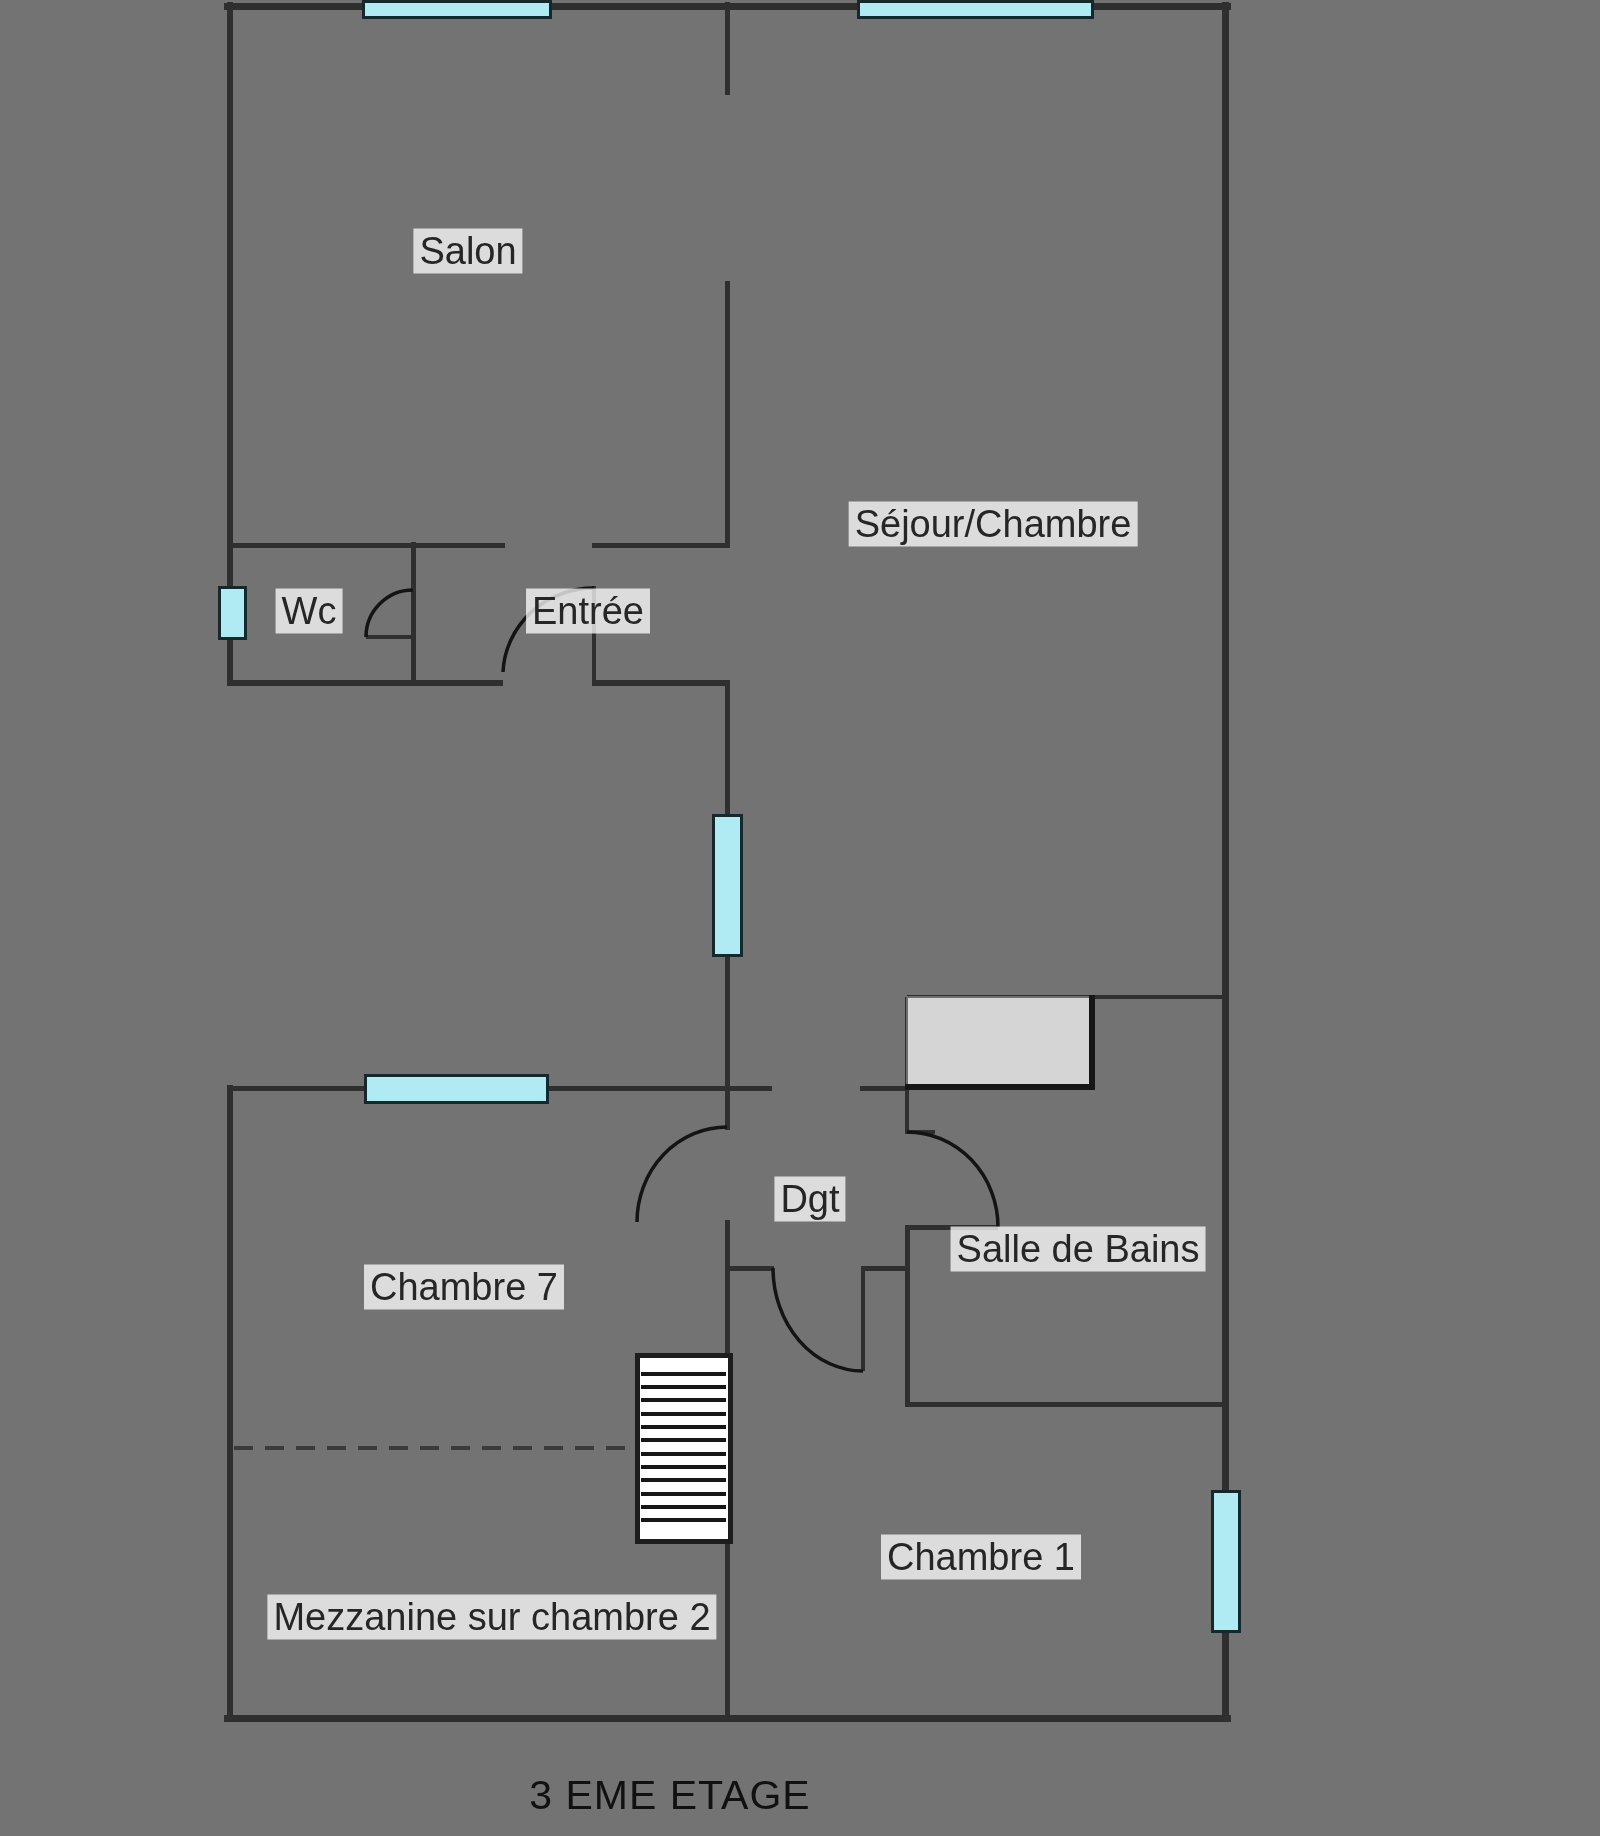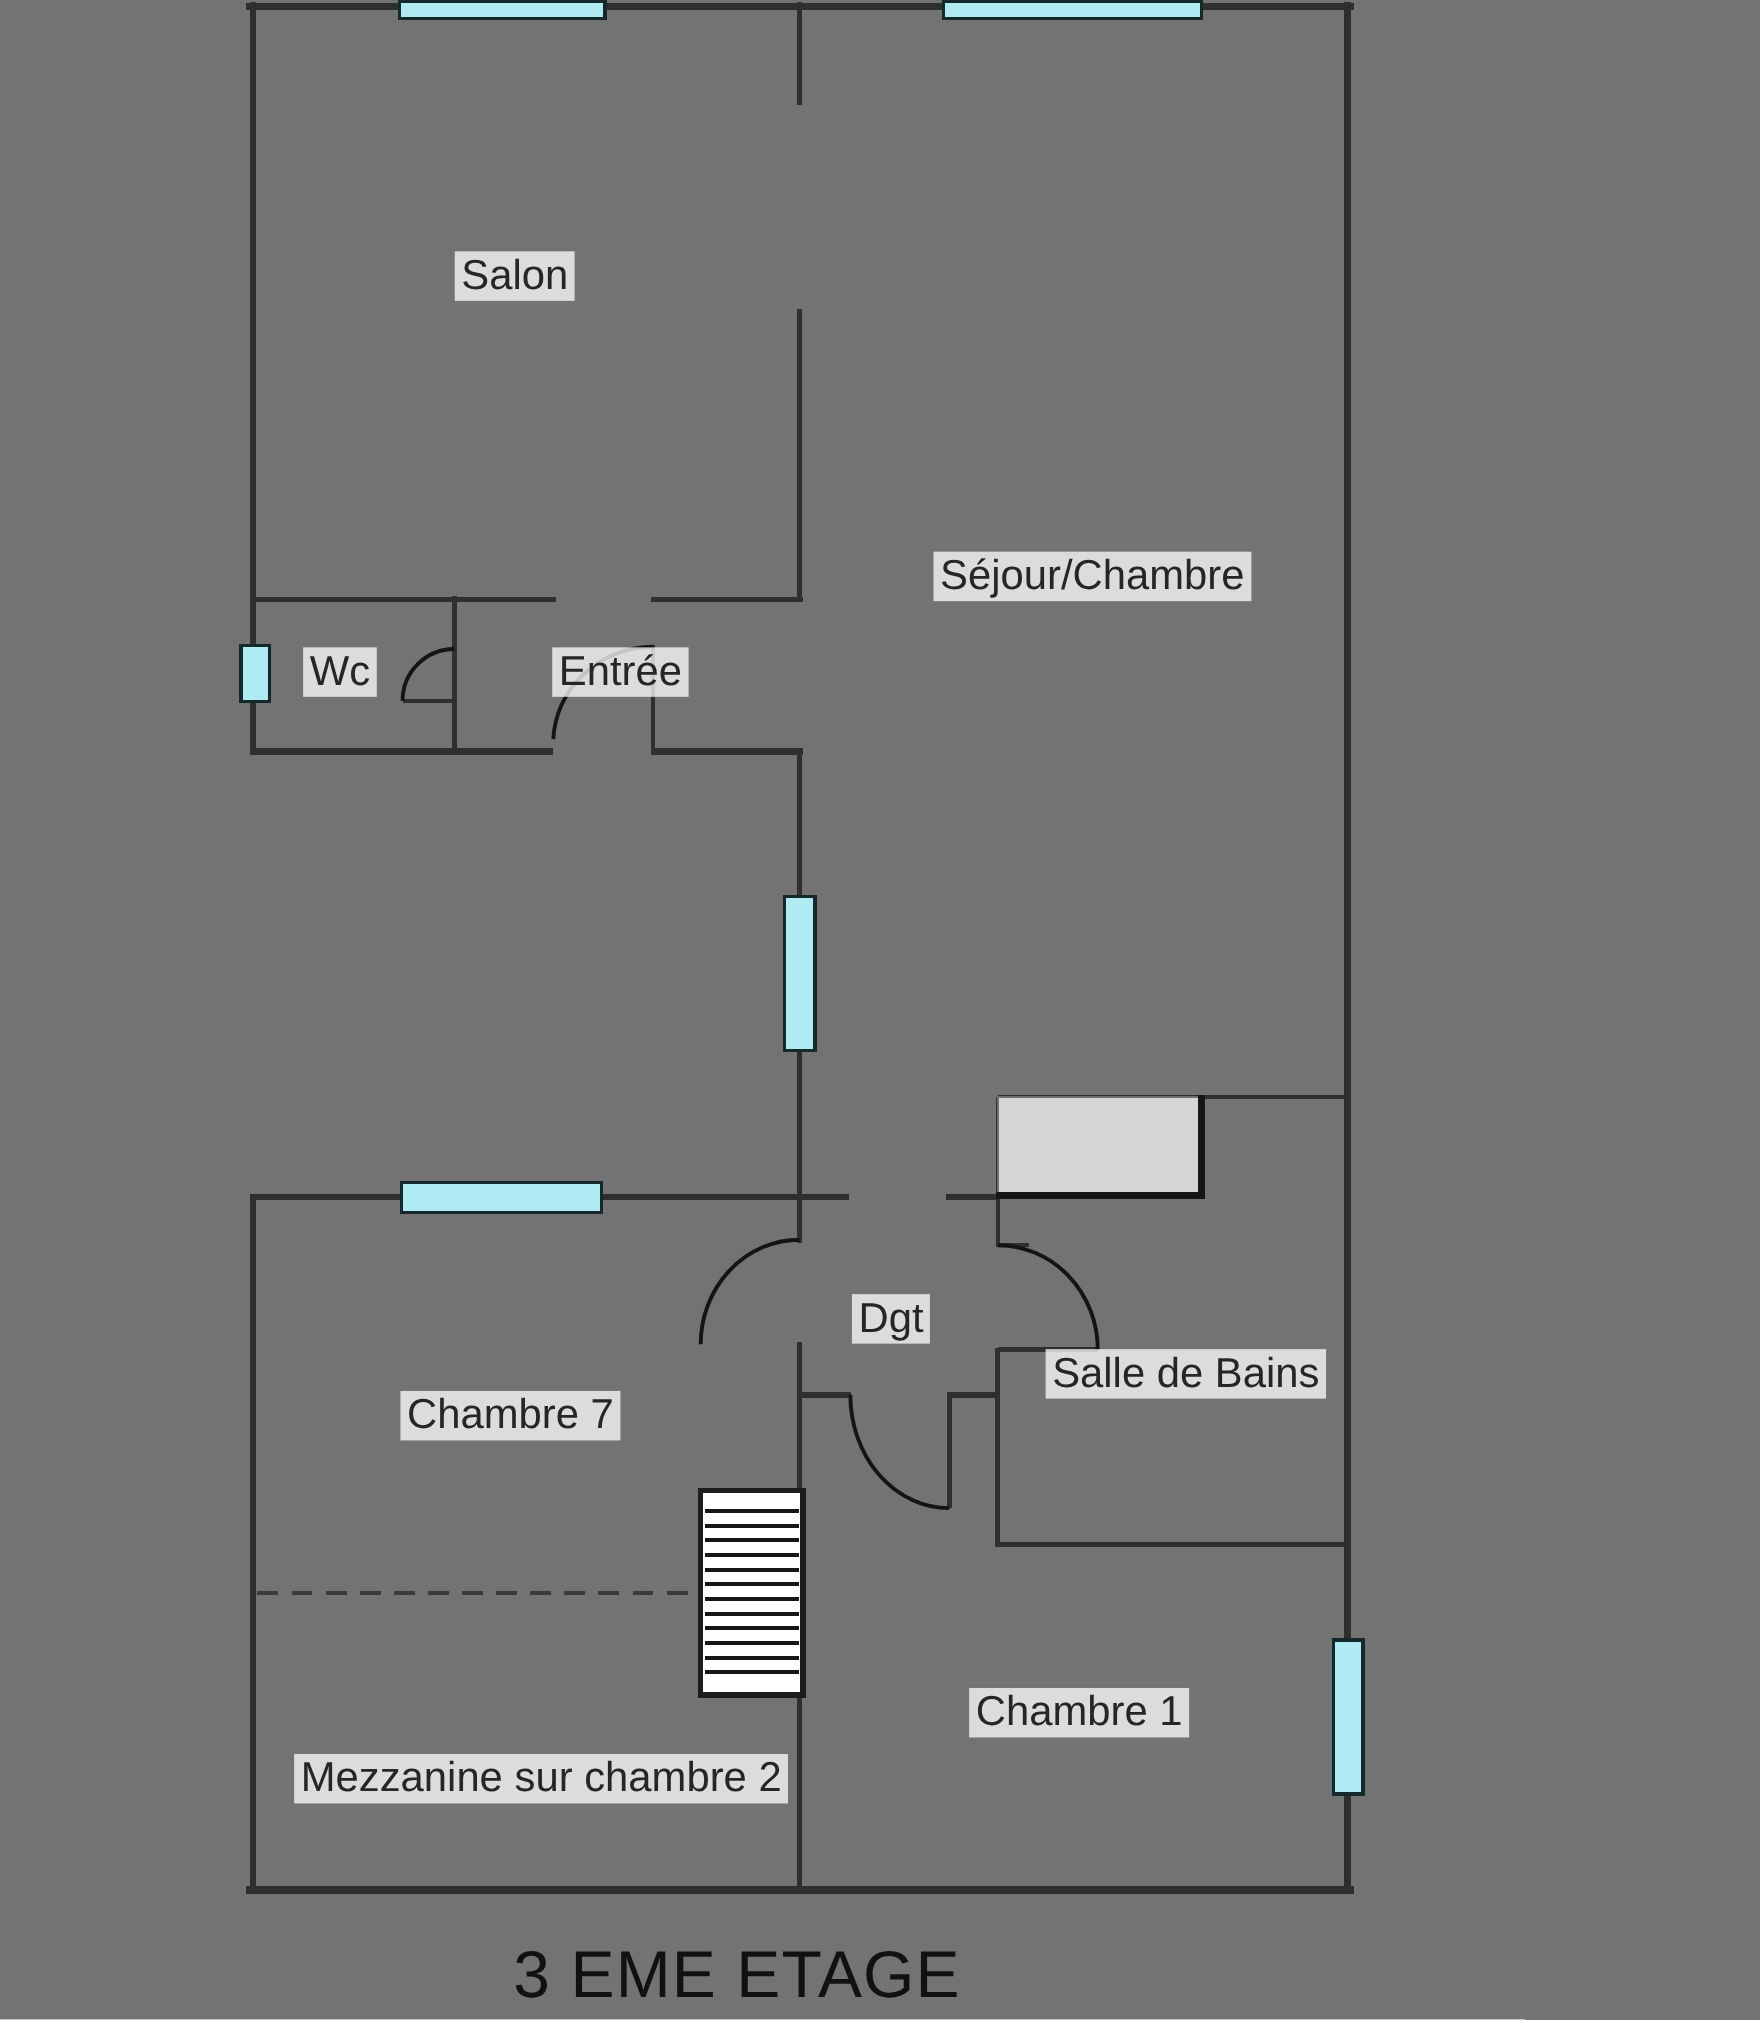--- a/index.html
+++ b/index.html
@@ -13,21 +13,21 @@
   .w4{stroke-width:4;}
   .w3{stroke-width:3.5;}
   .window{fill:var(--window_fill,#b0eaf2);stroke:var(--window_border,#15282c);stroke-width:3;shape-rendering:crispEdges;}
   .fixture{fill:var(--fixture_fill,#d5d5d5);stroke:#6e6e6e;stroke-width:2;shape-rendering:crispEdges;}
   .boldedge{stroke:#161616;stroke-width:6;shape-rendering:crispEdges;}
   .arc{fill:none;stroke:#141414;stroke-width:3.5;}
   .stairbox{fill:#ffffff;stroke:#1d1d1d;stroke-width:5;shape-rendering:crispEdges;}
   .tread{stroke:#161616;stroke-width:3.5;shape-rendering:crispEdges;}
   .dash{stroke:var(--dash,#3b3b3b);stroke-width:4;stroke-dasharray:19 12;shape-rendering:crispEdges;}
   .room-label{position:absolute;transform:translate(-50%,-50%);font-size:38px;color:var(--text,#262626);background:rgba(255,255,255,0.75);padding:1px 6px;white-space:nowrap;letter-spacing:0px;}
-  .floor-title{position:absolute;transform:translate(-50%,-50%);font-size:60px;color:#111;white-space:nowrap;letter-spacing:1px;}
+  .floor-title{position:absolute;transform:translate(-50%,-50%);font-size:41px;color:#111;white-space:nowrap;letter-spacing:1px;}
 </style>
 </head>
 <body>
 
 <div class="plan">
   <svg width="1600" height="1836" viewBox="0 0 1600 1836">
 
     <line class="wall w7" x1="224" y1="6" x2="1231" y2="6"></line>
     <line class="wall w7" x1="1225" y1="2" x2="1225" y2="1720"></line>
     <line class="wall w7" x1="224" y1="1718" x2="1231" y2="1718"></line>
@@ -92,21 +92,21 @@
     <rect class="window" x="858" y="1" width="234" height="16"></rect>
     <rect class="window" x="219" y="587" width="26" height="51"></rect>
     <rect class="window" x="713" y="815" width="28" height="140"></rect>
     <rect class="window" x="1212" y="1491" width="27" height="140"></rect>
     <rect class="window" x="365" y="1075" width="182" height="27"></rect>
   </svg>
 
   <div class="room-label" style="left:468px;top:251px;">Salon</div>
   <div class="room-label" style="left:993px;top:524px;">Séjour/Chambre</div>
   <div class="room-label" style="left:309px;top:611px;">Wc</div>
-  <div class="room-label" style="left:564px;top:611px;text-align:right;">Entrée</div>
+  <div class="room-label" style="left:588px;top:611px;text-align:right;">Entrée</div>
   <div class="room-label" style="left:810px;top:1199px;">Dgt</div>
   <div class="room-label" style="left:1078px;top:1249px;">Salle de Bains</div>
   <div class="room-label" style="left:464px;top:1287px;">Chambre 7</div>
   <div class="room-label" style="left:981px;top:1557px;">Chambre 1</div>
   <div class="room-label" style="left:492px;top:1617px;">Mezzanine sur chambre 2</div>
 
   <div class="floor-title" style="left:670px;top:1795px;">3 EME ETAGE</div>
 </div>
 
 </body></html>

